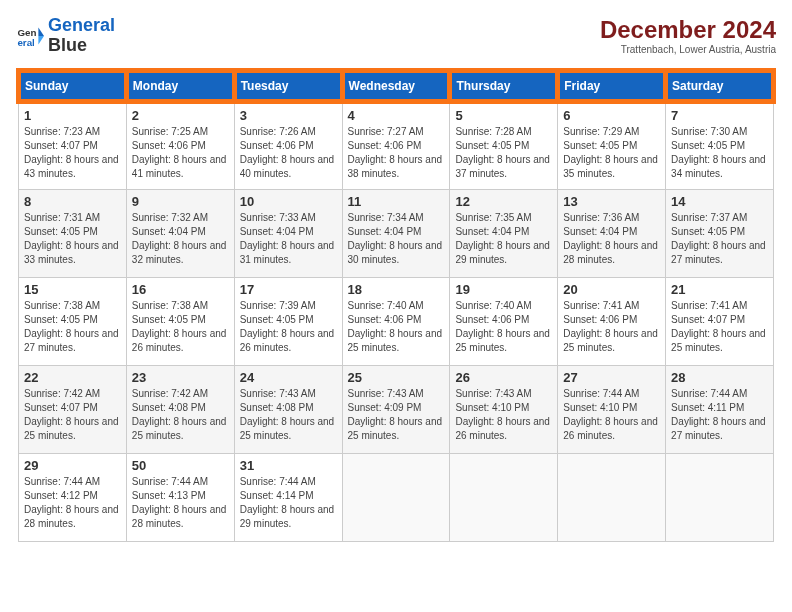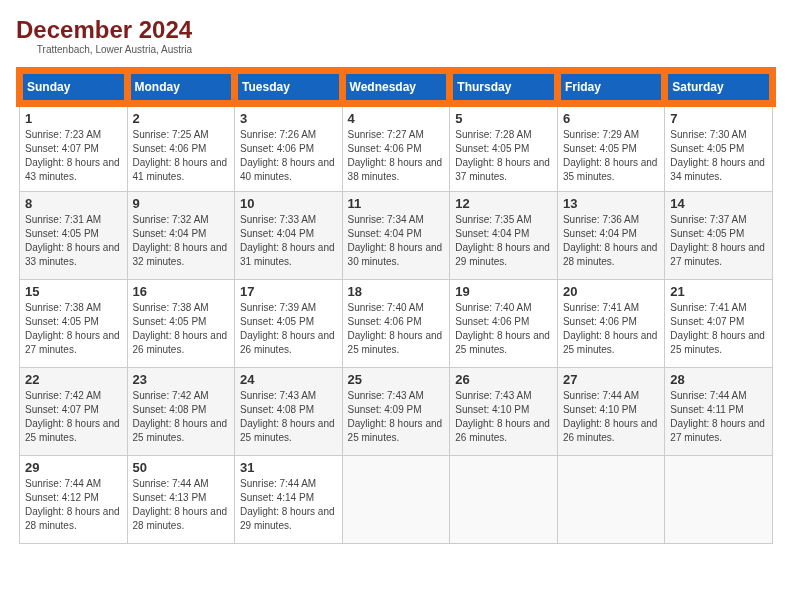--- a/index.html
+++ b/index.html
@@ -51,21 +51,21 @@
       border-collapse: collapse;
       font-size: 10.5px;
     }
     .calendar th {
       background: #1565c0;
       color: #fff;
       padding: 6px 4px;
       text-align: left;
       font-size: 12px;
       font-weight: bold;
-      border: 7px solid #f97316;
+      border: 5px solid #f97316;
     }
     .calendar td {
       border: 1px solid #ccc;
       padding: 4px 5px;
       vertical-align: top;
       width: 108px;
       height: 88px;
       background: #fff;
     }
     .calendar tr:nth-child(even) td {
@@ -84,20 +84,32 @@
       line-height: 1.4;
     }
     .empty-cell {
       background: #f9f9f9 !important;
     }
   </style>
 </head>
 <body>
 
 <div class="header">
+  <div class="logo">
+    <svg class="logo-icon" viewBox="0 0 40 40">
+      <text x="2" y="20" font-size="14" font-weight="bold" fill="#333">Gen</text>
+      <text x="2" y="34" font-size="14" font-weight="bold" fill="#1565c0">eral</text>
+      <polygon points="32,8 40,20 32,20" fill="#1565c0"></polygon>
+      <polygon points="32,20 40,20 32,32" fill="#42a5f5"></polygon>
+    </svg>
+    <div>
+      <div class="logo-text"><span>General</span></div>
+      <div class="logo-text">Blue</div>
+    </div>
+  </div>
   <div class="title-block">
     <div class="month-title">December 2024</div>
     <div class="location-title">Trattenbach, Lower Austria, Austria</div>
   </div>
 </div>
 
 <table class="calendar">
   <thead>
     <tr>
       <th>Sunday</th>

